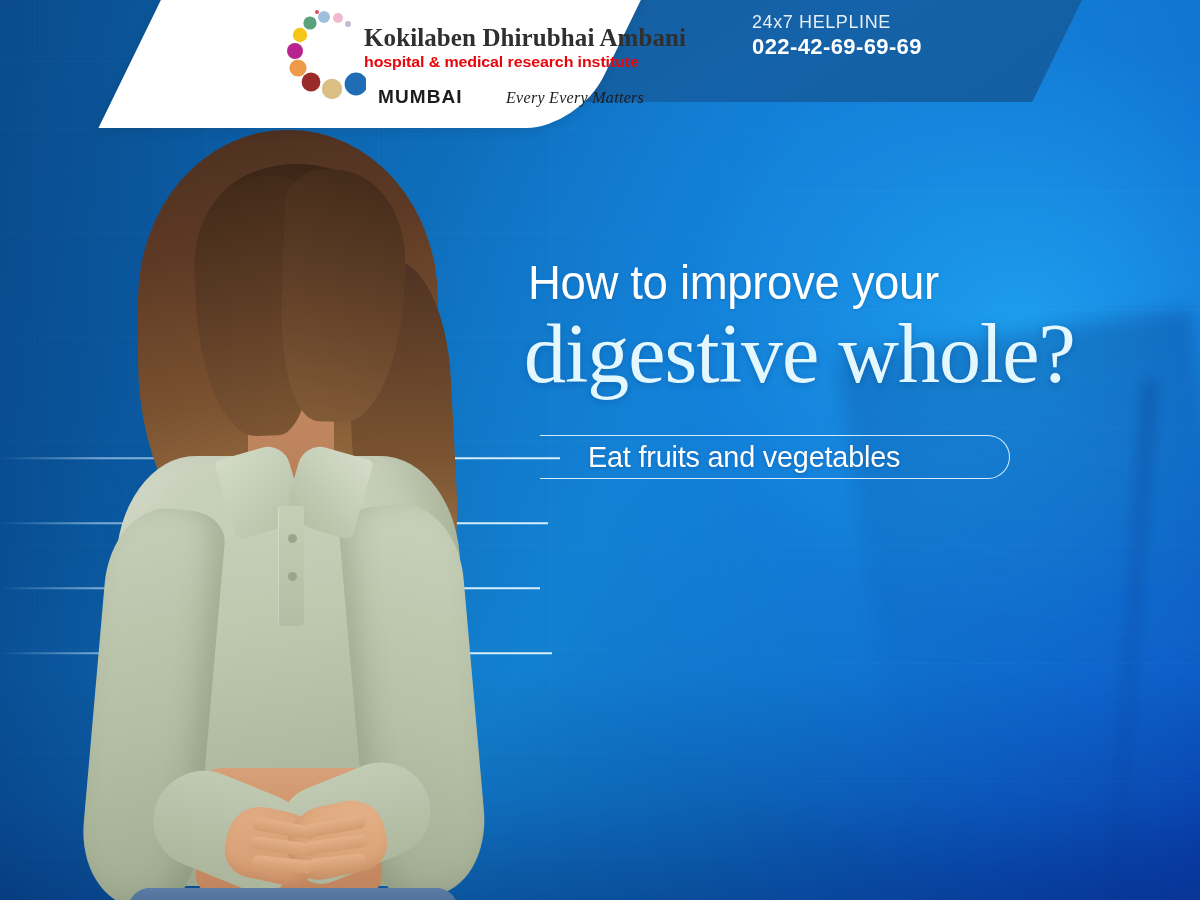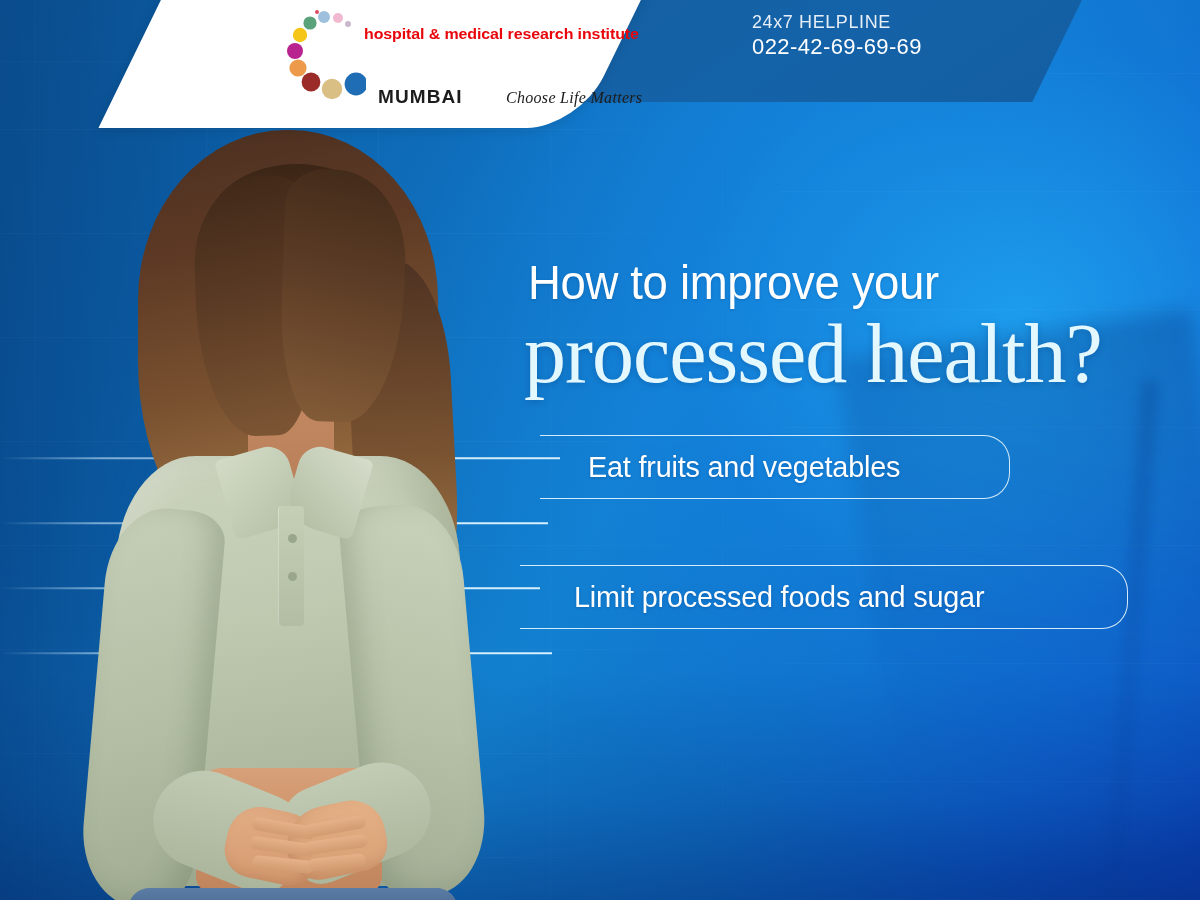--- a/index.html
+++ b/index.html
@@ -72,21 +72,21 @@
   }
   .helpline {
     position:absolute; left:752px; top:12px;
     color:#ffffff;
     line-height:1.22;
   }
   .helpline .hl-top {
     font-size:18px; letter-spacing:.6px; color:#e6eef7; font-weight:400;
   }
   .helpline .hl-num {
-    font-size:22px; font-weight:400; letter-spacing:.4px; color:#ffffff;
+    font-size:22px; font-weight:700; letter-spacing:.4px; color:#ffffff;
   }
 
   .logo-panel {
     position:absolute; left:196px; top:-72px;
     width:480px; height:200px;
     background:#ffffff;
     border-radius:0 0 52px 0;
     transform:skewX(-26deg);
     transform-origin:top left;
     box-shadow:0 3px 10px rgba(0,0,0,.10);
@@ -326,21 +326,21 @@
   
   .pill-layer { position:absolute; left:0; top:0; width:1200px; height:900px; }
   .pill-row { position:absolute; height:46px; }
   .pill-line {
     position:absolute; left:0; top:50%;
     height:1.5px;
     background:linear-gradient(90deg, rgba(210,238,255,0) 0%, rgba(210,238,255,.55) 18%, rgba(225,245,255,.9) 60%, rgba(225,245,255,.95) 100%);
     transform:translateY(-.75px);
   }
   .pill {
-    position:absolute; top:0; height:64px;
+    position:absolute; top:0; height:44px;
     border:1.6px solid rgba(228,246,255,.92);
     border-left:none;
     border-radius:0 26px 26px 0;
     display:flex; align-items:center;
     padding-right:30px;
     background:rgba(255,255,255,0.0);
   }
   .pill-text {
     font-family:"Liberation Sans", sans-serif;
     font-size:30px; font-weight:400; color:#ffffff;
@@ -369,34 +369,31 @@
         <span class="pill-text">Eat fruits and vegetables</span>
       </div>
     </div>
 
     <div class="pill-row" style="left:0; top:500px; width:1090px;">
       <div class="pill-line" style="width:548px;"></div>
     </div>
 
     <div class="pill-row" style="left:0; top:565px; width:1128px;">
       <div class="pill-line" style="width:540px;"></div>
-      <div class="pill" style="left:520px; width:608px; padding-left:54px;">
-        <span class="pill-text">Limit processed foods and sugar</span>
-      </div>
     </div>
 
     <div class="pill-row" style="left:0; top:630px; width:1032px;">
       <div class="pill-line" style="width:552px;"></div>
     </div>
 
   </div>
 
   <div class="headline">
     <div class="head-l1">How to improve your</div>
-    <div class="head-l2">processed health?</div>
+    <div class="head-l2">digestive whole?</div>
   </div>
 
   <div class="subject-shadow"></div>
   <div class="photo">
     <div class="hair-back"></div>
     <div class="hair-strand-l"></div>
     <div class="hair-strand-r"></div>
 
     <div class="torso"></div>
     <div class="arm-l"></div>
@@ -463,21 +460,22 @@
       <circle cx="14" cy="25" r="7.2" fill="#f5c518"></circle>
       <circle cx="9" cy="41" r="8.0" fill="#b8238f"></circle>
       <circle cx="12" cy="58" r="8.6" fill="#ed9a4a"></circle>
       <circle cx="25" cy="72" r="9.4" fill="#9a2b28"></circle>
       <circle cx="46" cy="79" r="10.2" fill="#d9bf84"></circle>
       <circle cx="70" cy="74" r="11.4" fill="#1f6db5"></circle>
       <circle cx="31" cy="2" r="2.0" fill="#e04a5f"></circle>
     </svg>
 
     <div class="logo-text">
+      <div class="brand-1">Kokilaben Dhirubhai Ambani</div>
       <div class="brand-2">hospital &amp; medical research institute</div>
     </div>
     <div class="brand-row3">
       <div class="brand-city">MUMBAI</div>
-      <div class="brand-tag">Choose Life Matters</div>
+      <div class="brand-tag">Every Every Matters</div>
     </div>
   </div>
 
 </div>
 
 </body></html>

